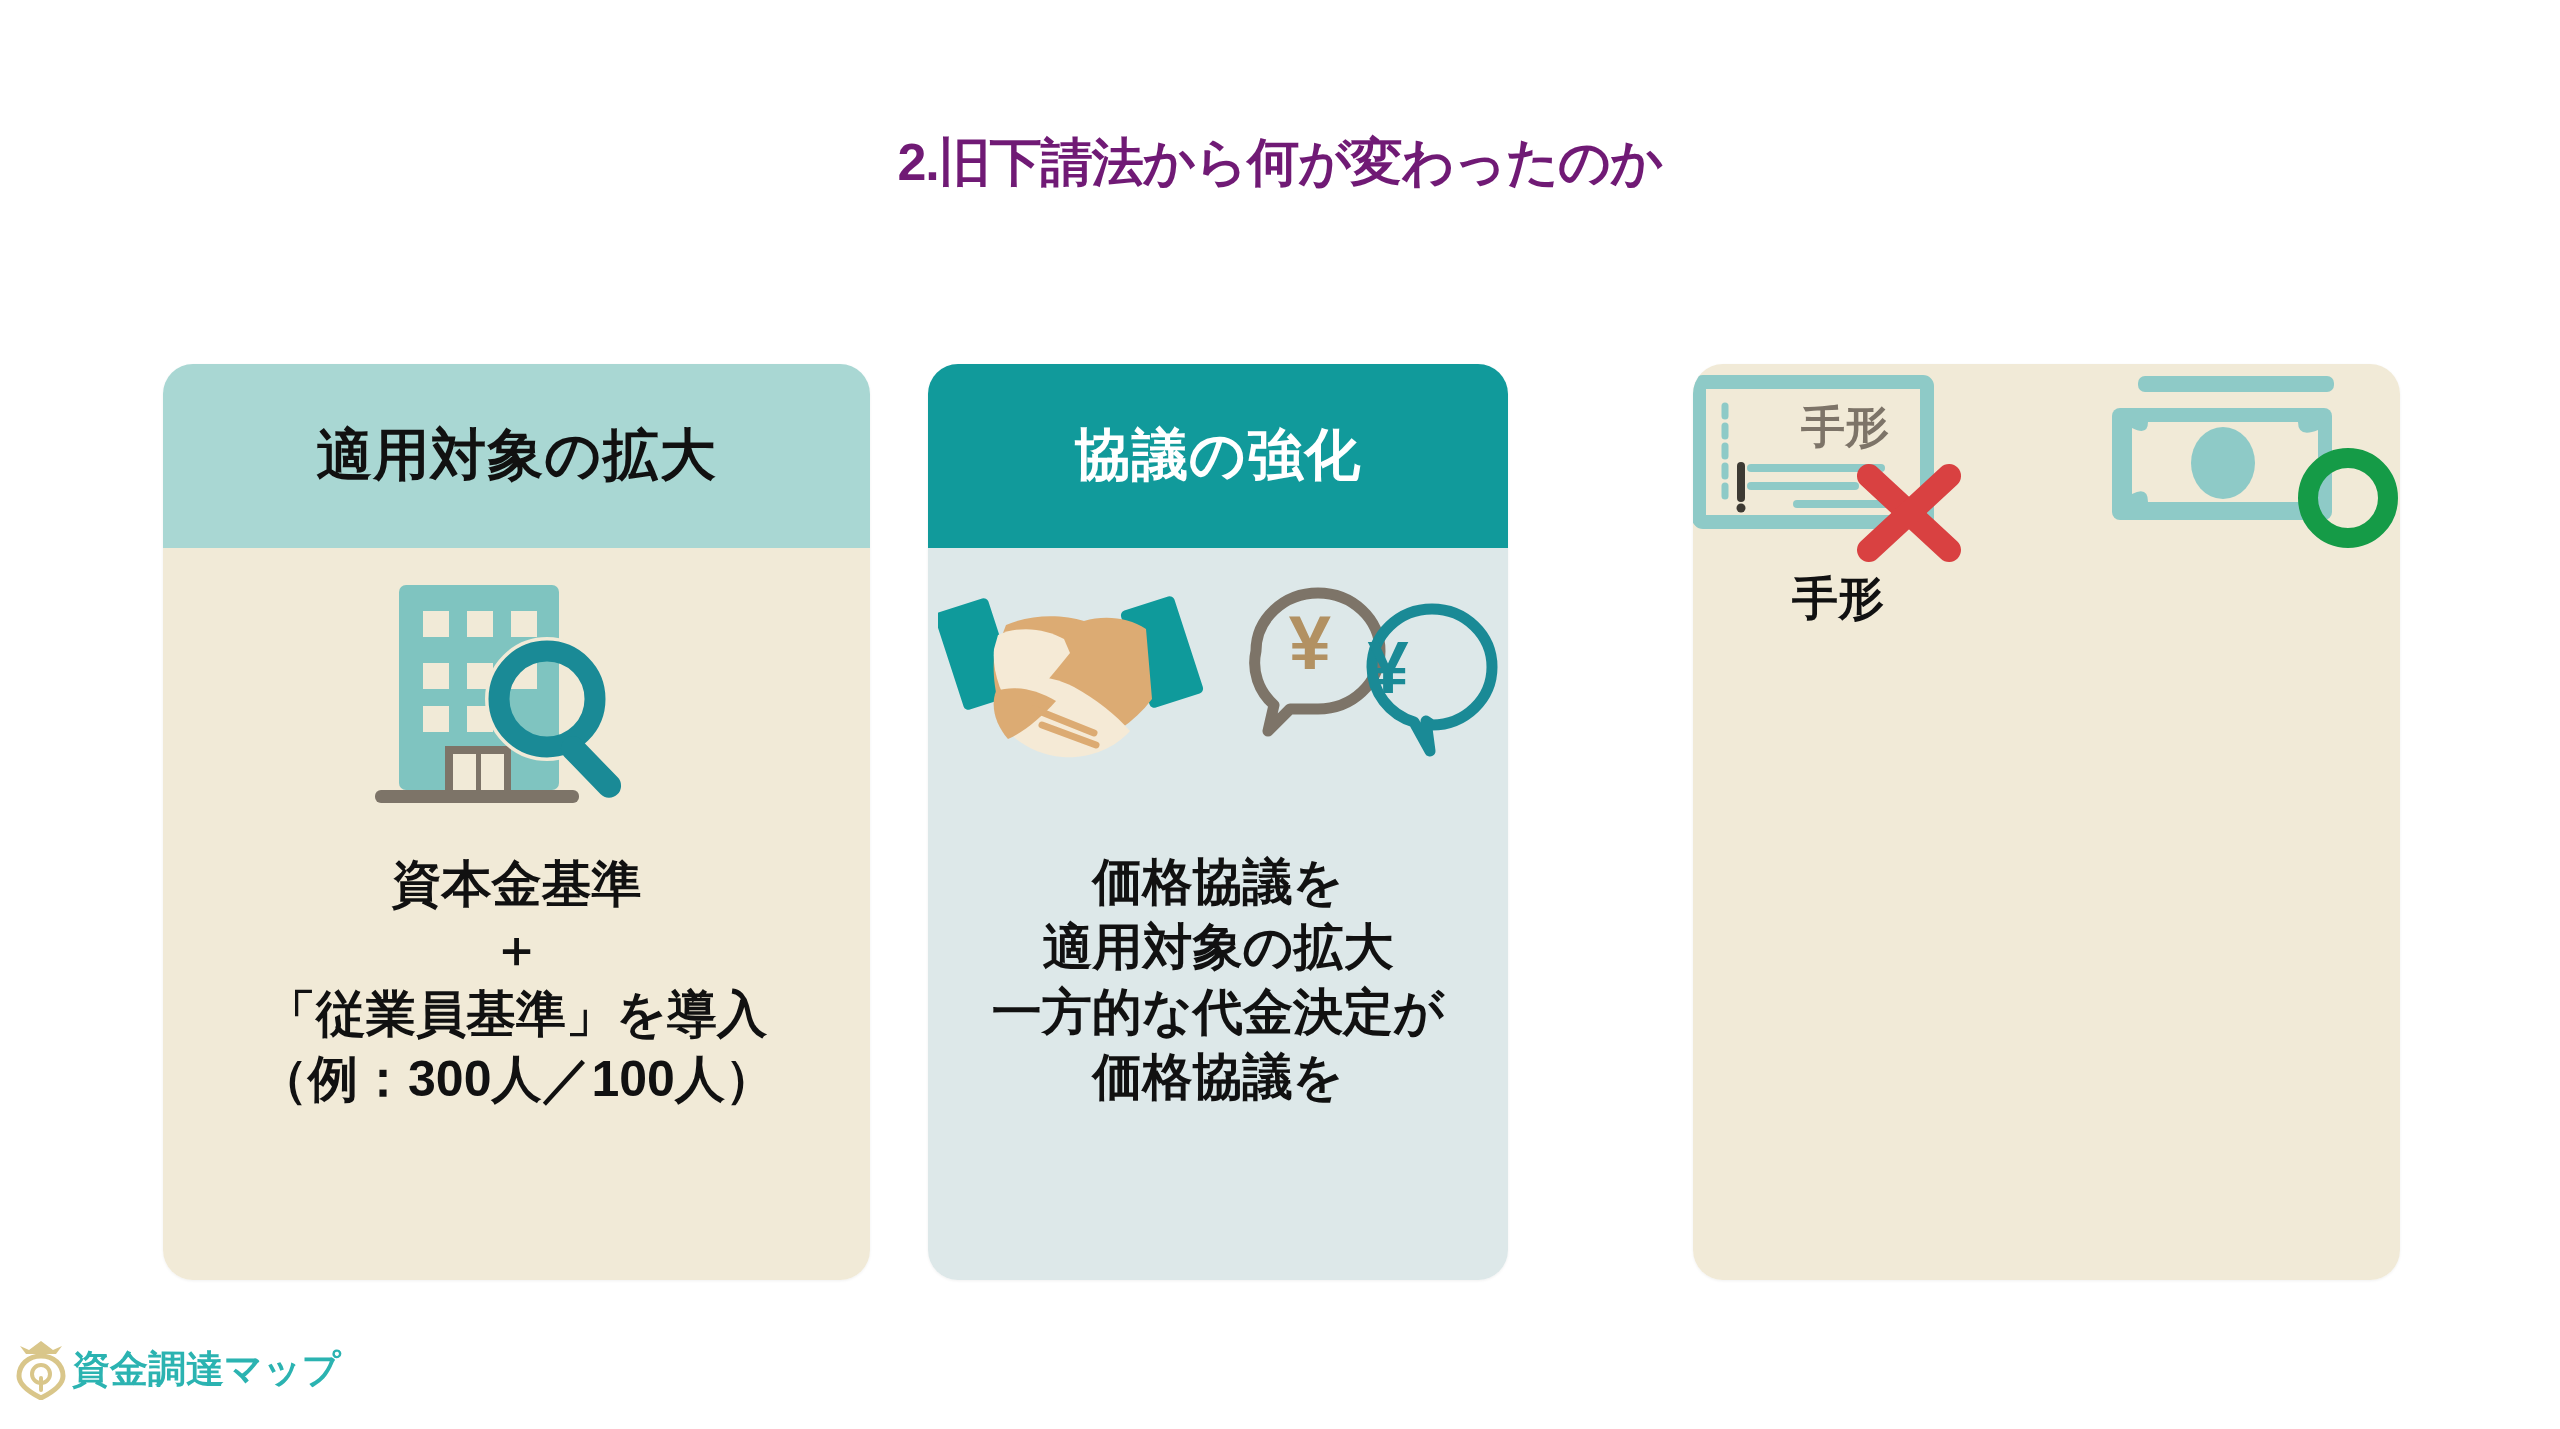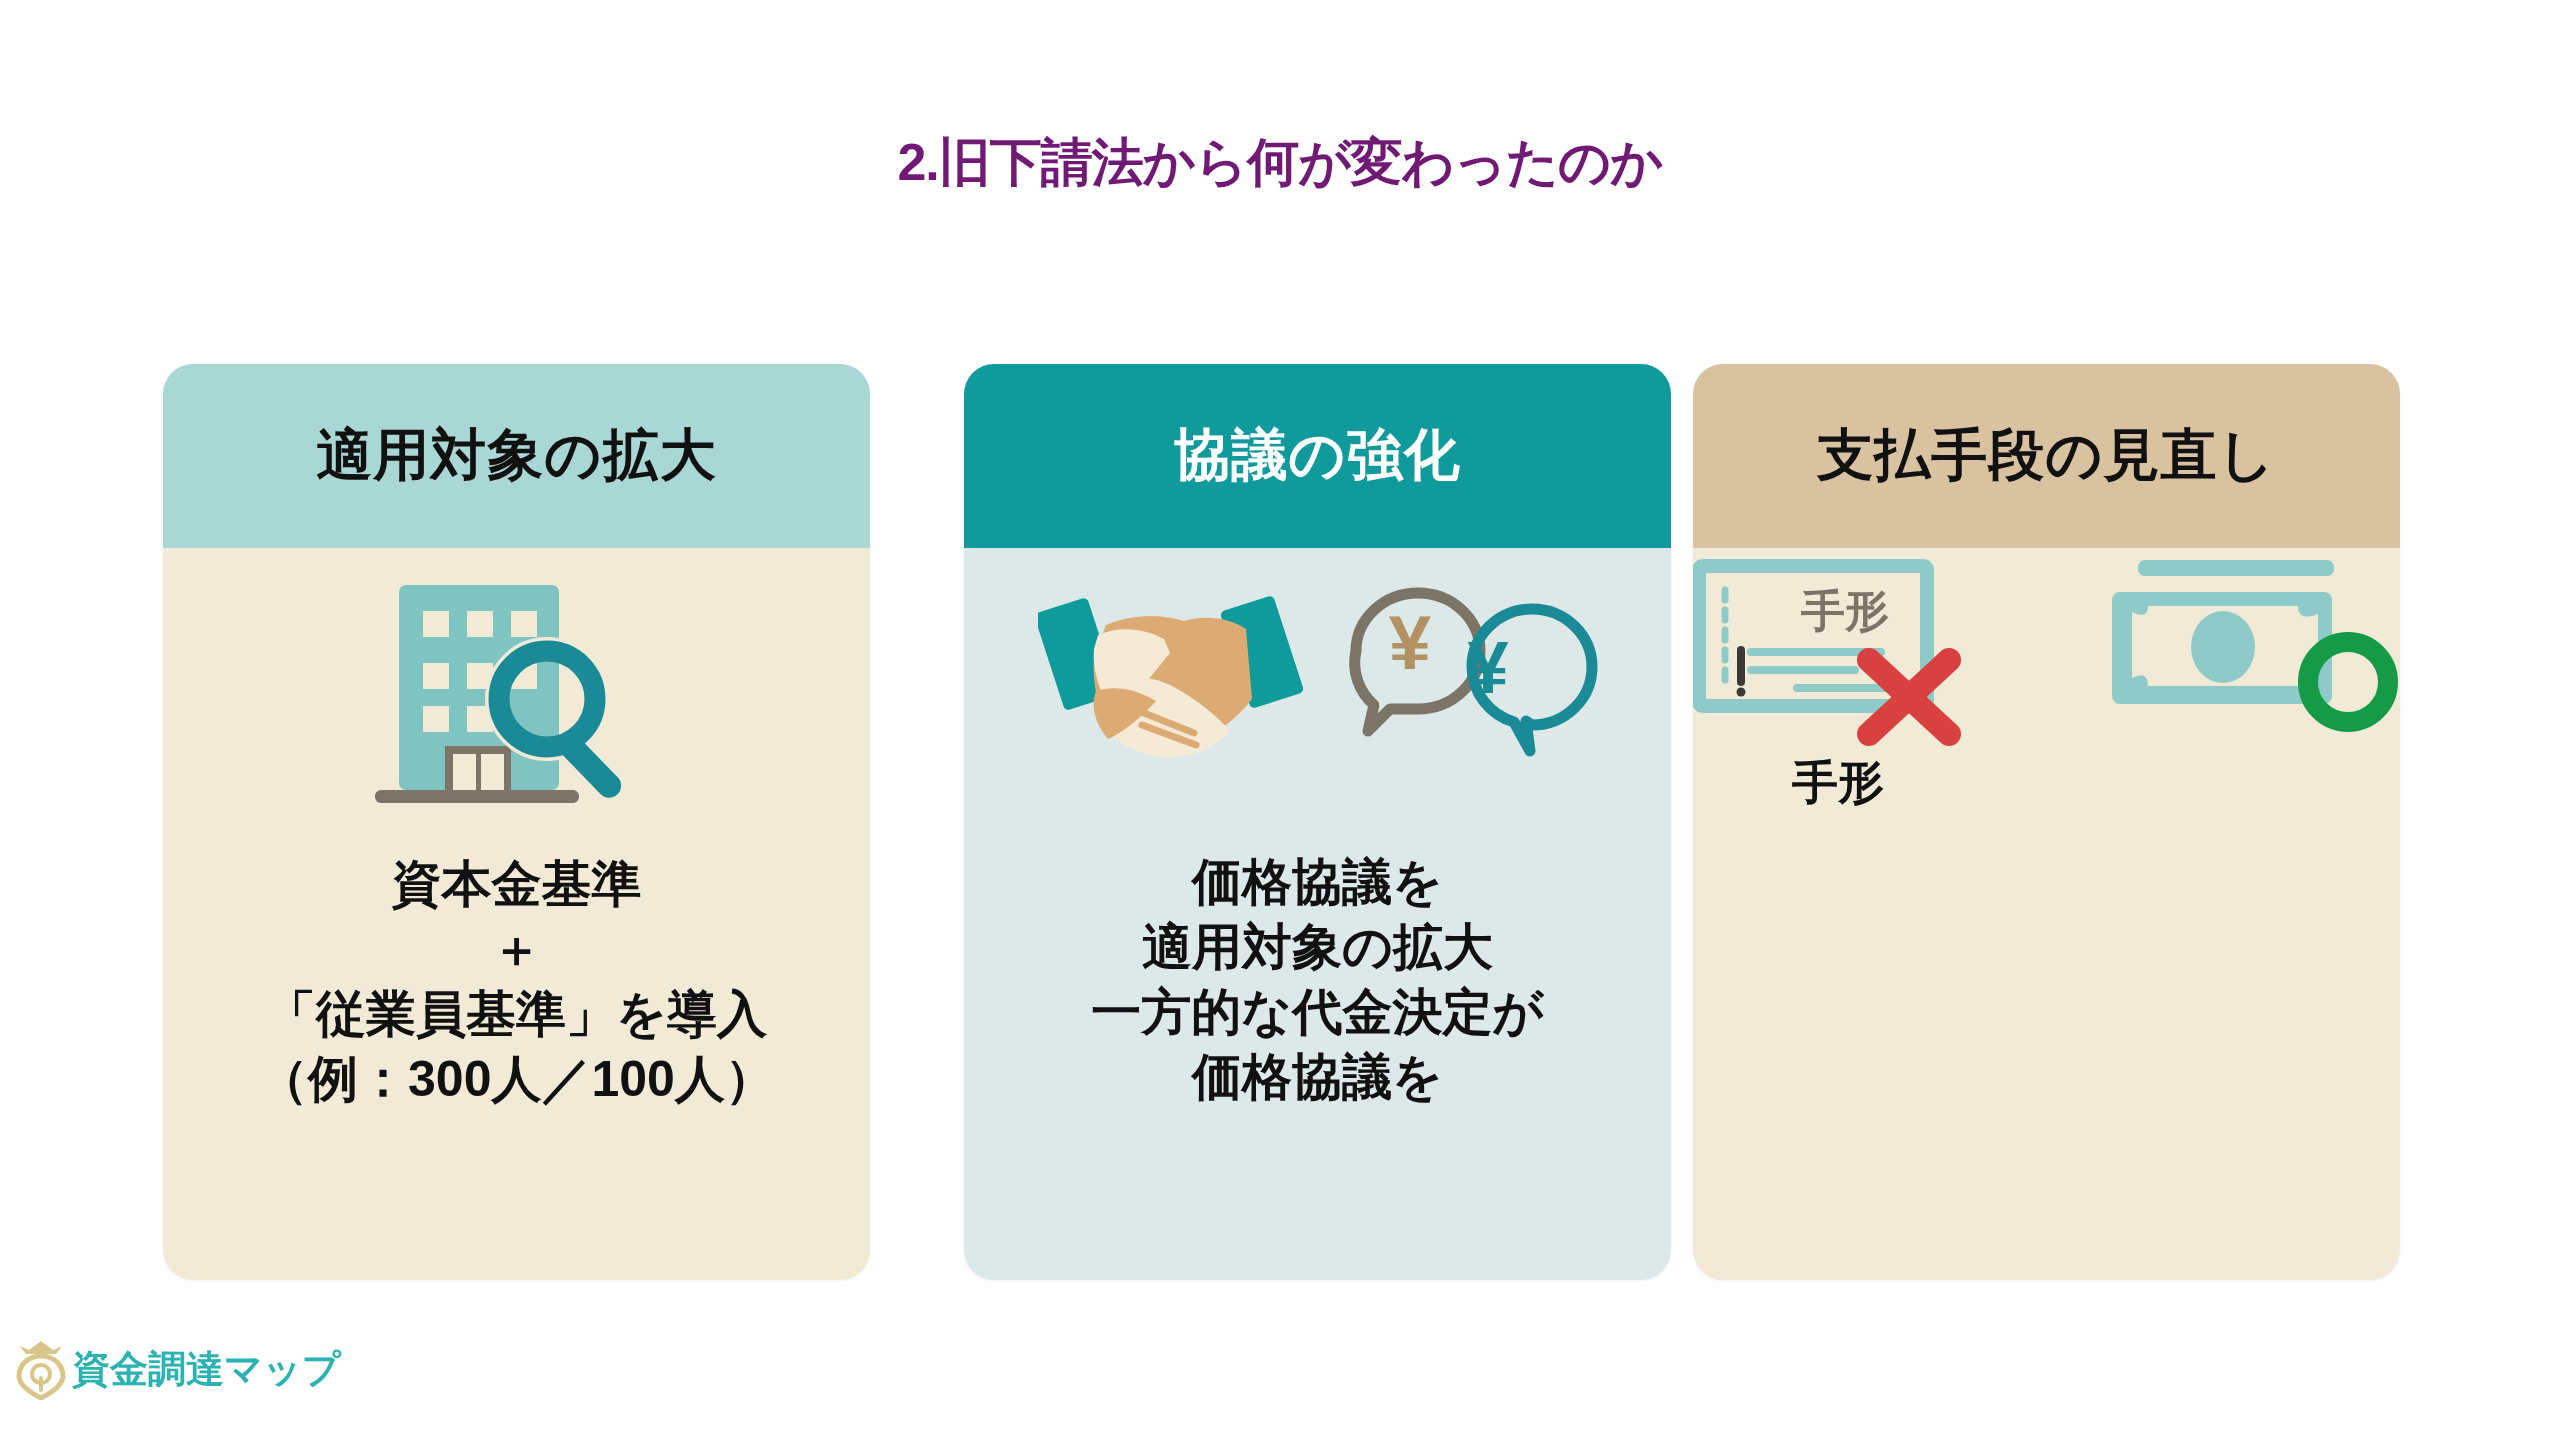--- a/index.html
+++ b/index.html
@@ -28,21 +28,21 @@
     position:absolute;
     top:364px;
     height:916px;
     border-radius:30px;
     overflow:hidden;
     display:flex;
     flex-direction:column;
     box-shadow:0 1px 3px rgba(0,0,0,0.06);
   }
   #card-1{ left:163px;  width:707px; }
-  #card-2{ left:964px;  width:707px; }
+  #card-2{ left:928px;  width:580px; }
   #card-3{ left:1693px; width:707px; }
 
   .card-header{
     height:184px;
     flex:0 0 184px;
     display:flex;
     align-items:center;
     justify-content:center;
     font-size:56px;
     font-weight:bold;
@@ -192,21 +192,20 @@
     <div class="body-text">
       <span class="ln">価格協議を</span>
       <span class="ln">適用対象の拡大</span>
       <span class="ln">一方的な代金決定が</span>
       <span class="ln">価格協議を</span>
     </div>
   </div>
 </div>
 
 <div class="card" id="card-3">
-  <div class="card-header">支払手段の見直し</div>
   <div class="card-body">
     <div class="pay-row">
 
       <div class="pay-col">
         <svg width="290" height="195" viewBox="0 0 290 195">
           <rect x="6" y="12" width="228" height="140" rx="4" fill="none" stroke="#8ecac7" stroke-width="14"></rect>
           <g stroke="#8ecac7" stroke-width="7" stroke-linecap="round">
             <line x1="32" y1="36" x2="32" y2="46"></line>
             <line x1="32" y1="56" x2="32" y2="66"></line>
             <line x1="32" y1="76" x2="32" y2="86"></line>

